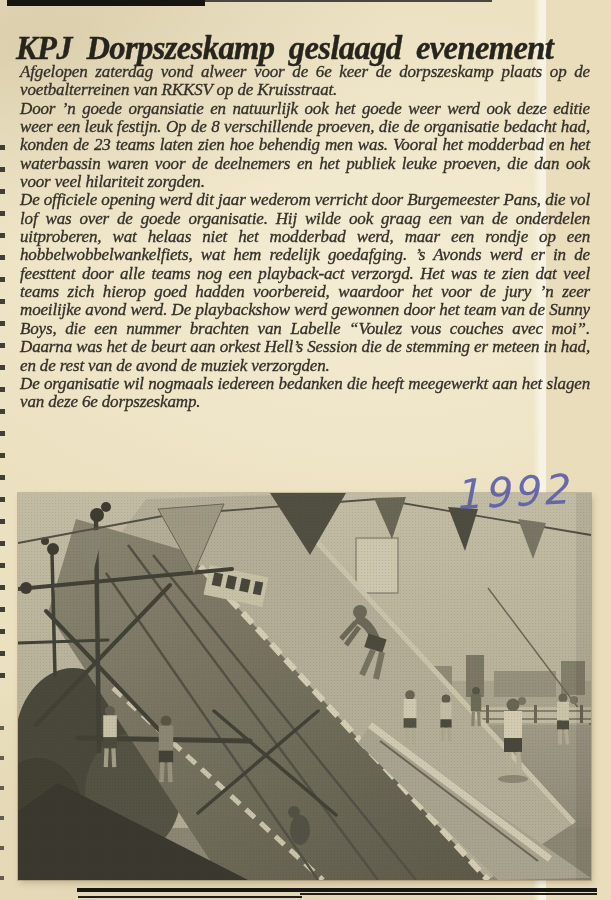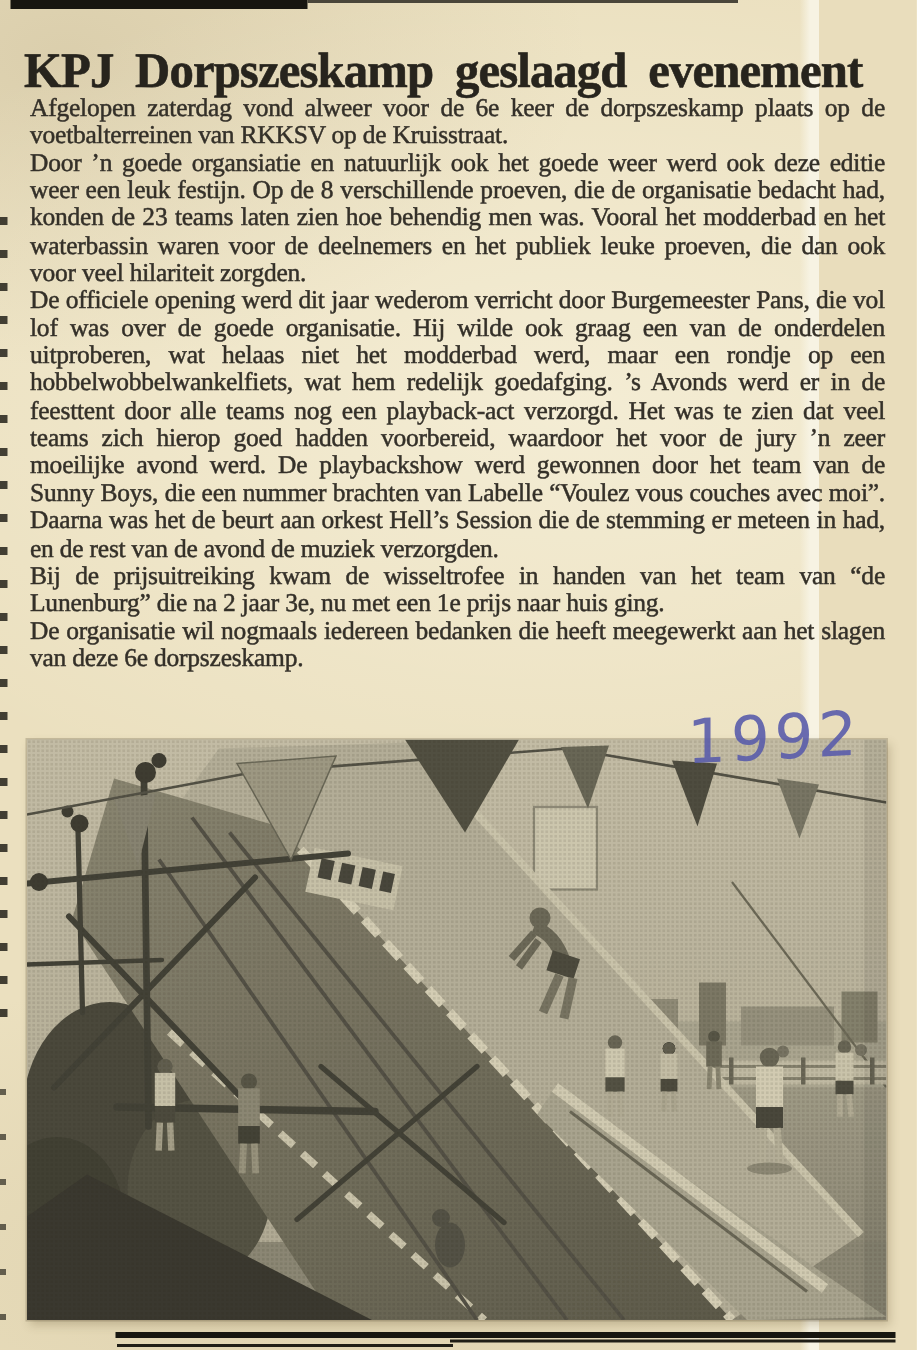--- a/index.html
+++ b/index.html
@@ -4,20 +4,21 @@
 <style>
   html,body{margin:0;padding:0;width:611px;height:900px;overflow:hidden;background:#e9ddbc;}
   .scan{
     position:relative;width:546px;height:900px;
     background:
       radial-gradient(ellipse 900px 500px at 70% 30%, rgba(255,252,238,.45), rgba(255,252,238,0) 60%),
       radial-gradient(ellipse 500px 300px at 8% 4%, rgba(120,100,60,.14), rgba(120,100,60,0) 70%),
       radial-gradient(ellipse 700px 300px at 40% 95%, rgba(170,150,105,.18), rgba(170,150,105,0) 70%),
       #ebe0bf;
     font-family:"Liberation Serif", serif;
+    font-style:italic;
   }
   
   .right-strip{position:absolute;right:0;top:0;width:13px;height:900px;
     background:linear-gradient(90deg, rgba(250,247,233,0), #f7f3e3 55%);}
   
   .top-bar{position:absolute;left:7px;top:0;width:198px;height:6px;background:#17150f;}
   .top-line{position:absolute;left:205px;top:0;width:287px;height:2px;background:#4a463a;}
   
   .torn-edge{position:absolute;left:0;top:128px;width:5px;height:560px;
     background:repeating-linear-gradient(180deg,
@@ -78,21 +79,20 @@
   <div class="top-line"></div>
   <div class="torn-edge"></div>
   <div class="torn-edge2"></div>
 
   <h1 class="headline">KPJ Dorpszeskamp geslaagd evenement</h1>
 
   <div class="body-text">
     <p>Afgelopen zaterdag vond alweer voor de 6e keer de dorpszeskamp plaats op de voetbalterreinen van RKKSV op de Kruisstraat.</p>
     <p>Door ’n goede organsiatie en natuurlijk ook het goede weer werd ook deze editie weer een leuk festijn. Op de 8 verschillende proeven, die de organisatie bedacht had, konden de 23 teams laten zien hoe behendig men was. Vooral het modderbad en het waterbassin waren voor de deelnemers en het publiek leuke proeven, die dan ook voor veel hilariteit zorgden.</p>
     <p>De officiele opening werd dit jaar wederom verricht door Burgemeester Pans, die vol lof was over de goede organisatie. Hij wilde ook graag een van de onderdelen uitproberen, wat helaas niet het modderbad werd, maar een rondje op een hobbelwobbelwankelfiets, wat hem redelijk goedafging. ’s Avonds werd er in de feesttent door alle teams nog een playback-act verzorgd. Het was te zien dat veel teams zich hierop goed hadden voorbereid, waardoor het voor de jury ’n zeer moeilijke avond werd. De playbackshow werd gewonnen door het team van de Sunny Boys, die een nummer brachten van Labelle “Voulez vous couches avec moi”. Daarna was het de beurt aan orkest Hell’s Session die de stemming er meteen in had, en de rest van de avond de muziek verzorgden.</p>
-    <p>Bij de prijsuitreiking kwam de wisseltrofee in handen van het team van “de Lunenburg” die na 2 jaar 3e, nu met een 1e prijs naar huis ging.</p>
     <p>De organisatie wil nogmaals iedereen bedanken die heeft meegewerkt aan het slagen van deze 6e dorpszeskamp.</p>
   </div>
 
   <div class="photo" aria-label="zeskamp-climbing-ramp-photo">
     <svg width="573" height="387" viewBox="0 0 573 387">
       <defs>
         <linearGradient id="sky" x1="0" y1="0" x2="0" y2="1">
           <stop offset="0" stop-color="#c9c4b2"></stop>
           <stop offset="1" stop-color="#b2ae9d"></stop>
         </linearGradient>

